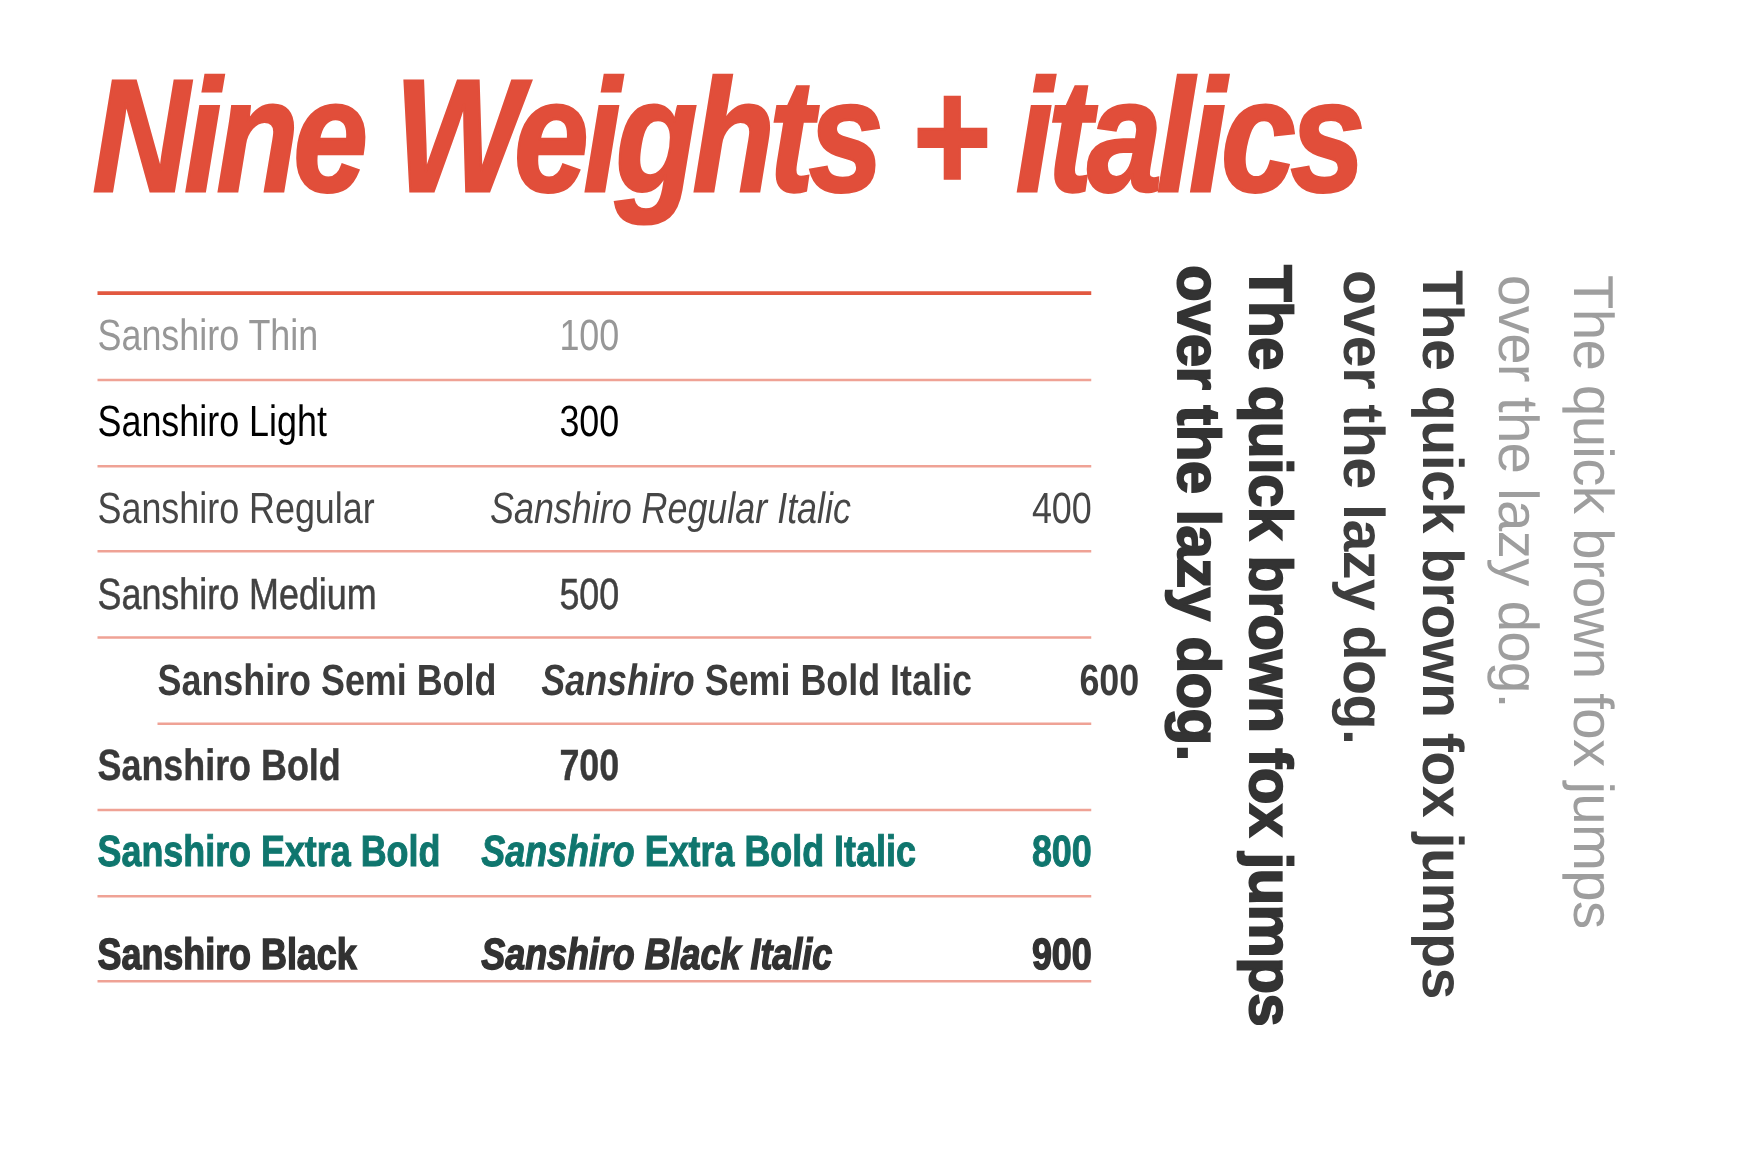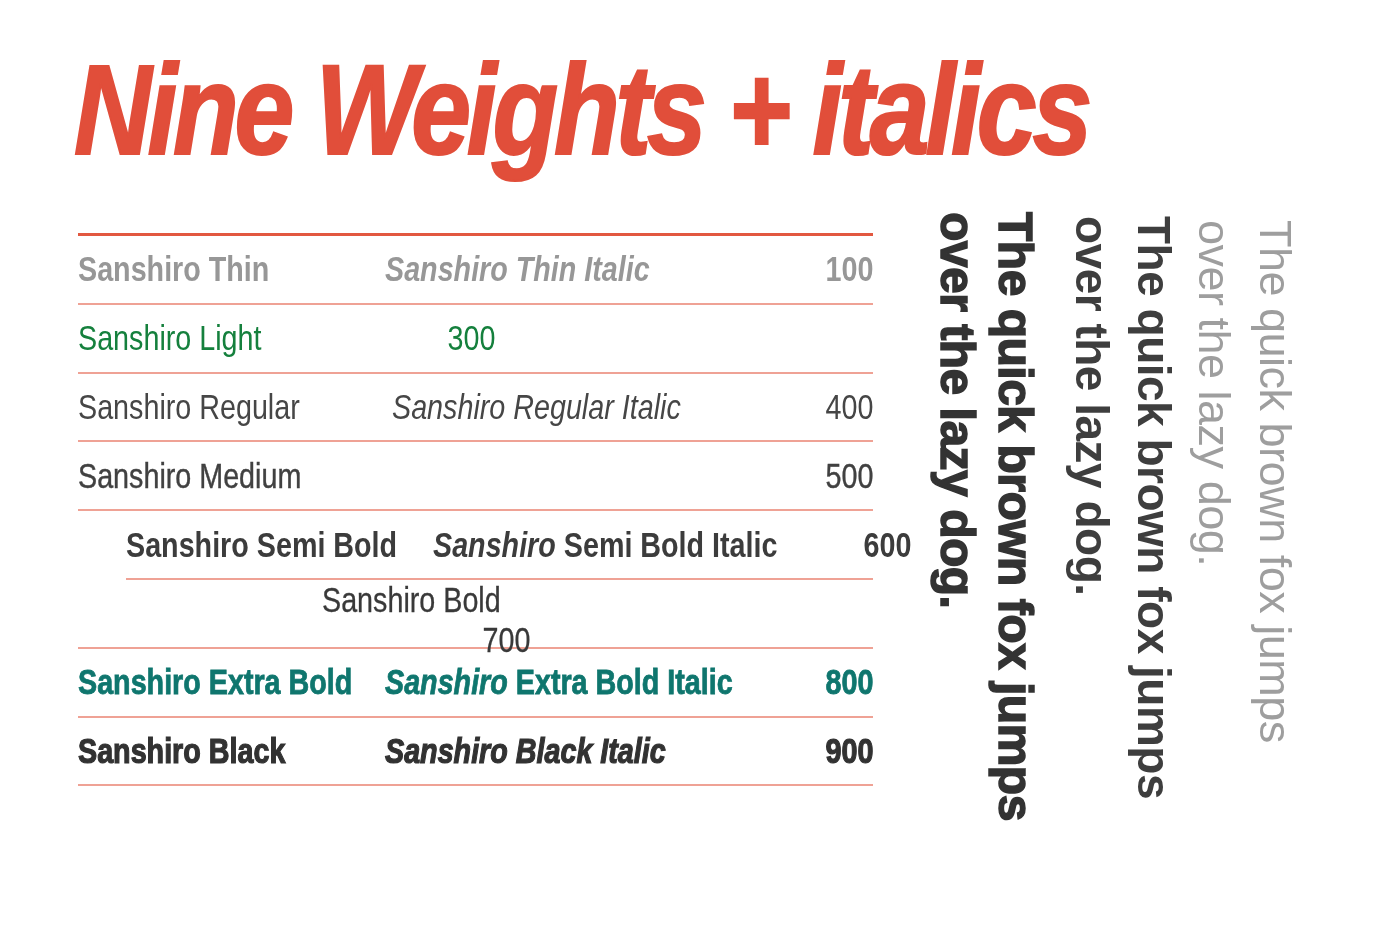--- a/index.html
+++ b/index.html
@@ -34,29 +34,29 @@
   }
   .c1{width:307px;}
   .c2{flex:1;}
   .c3{width:110px;text-align:right;}
   .sq{display:inline-block;transform:scaleX(.82);transform-origin:0 50%;white-space:nowrap;}
   .c3 .sq{transform-origin:100% 50%;}
   .lead{font-style:italic;}
   .rest{font-style:normal;}
   .fi .rest{font-style:italic;}
   
-  .w100{color:#979797;font-weight:700;}
+  .w100{color:#979797;font-weight:400;}
   .w200{color:#767676;font-weight:400;}
-  .w300{color:#15803d;font-weight:400;}
+  .w300{color:#000000;font-weight:400;}
   .w400{color:#464646;font-weight:400;gap:25px;}
-  .w500{color:#414141;font-weight:400;justify-content:space-between;-webkit-text-stroke:.4px currentColor;}
+  .w500{color:#414141;font-weight:400;-webkit-text-stroke:.4px currentColor;}
   .w600{color:#3c3c3c;font-weight:700;margin-left:48px;}
-  .w700{color:#393939;font-weight:400;flex-direction:column;-webkit-text-stroke:.3px currentColor;}
+  .w700{color:#393939;font-weight:700;-webkit-text-stroke:.3px currentColor;}
   .w800{color:#0f766e;font-weight:700;-webkit-text-stroke:.8px currentColor;}
-  .w900{color:#323232;font-weight:700;-webkit-text-stroke:1.2px currentColor;}
+  .w900{color:#323232;font-weight:700;align-items:flex-end;-webkit-text-stroke:1.2px currentColor;}
   
   .pangram{
     position:absolute;
     writing-mode:vertical-rl;text-orientation:mixed;
     white-space:pre-line;
     letter-spacing:-.5px;
   }
   .p-black{
     left:928px;top:212px;
     font-size:48px;line-height:1.21;
@@ -78,21 +78,20 @@
 <body>
 
 <main>
 
   <h1 class="title">Nine Weights + italics</h1>
 
   <section class="wtable">
 
     <div class="trow w100 fi">
       <span class="c1"><span class="sq">Sanshiro Thin</span></span>
-      <span class="c2"><span class="sq"><i class="lead">Sanshiro</i><span class="rest"> Thin Italic</span></span></span>
       <span class="c3"><span class="sq">100</span></span>
     </div>
 
 
     <div class="trow w300">
       <span class="c1"><span class="sq">Sanshiro Light</span></span>
       <span class="c3"><span class="sq">300</span></span>
     </div>
 
     <div class="trow w400 fi">

